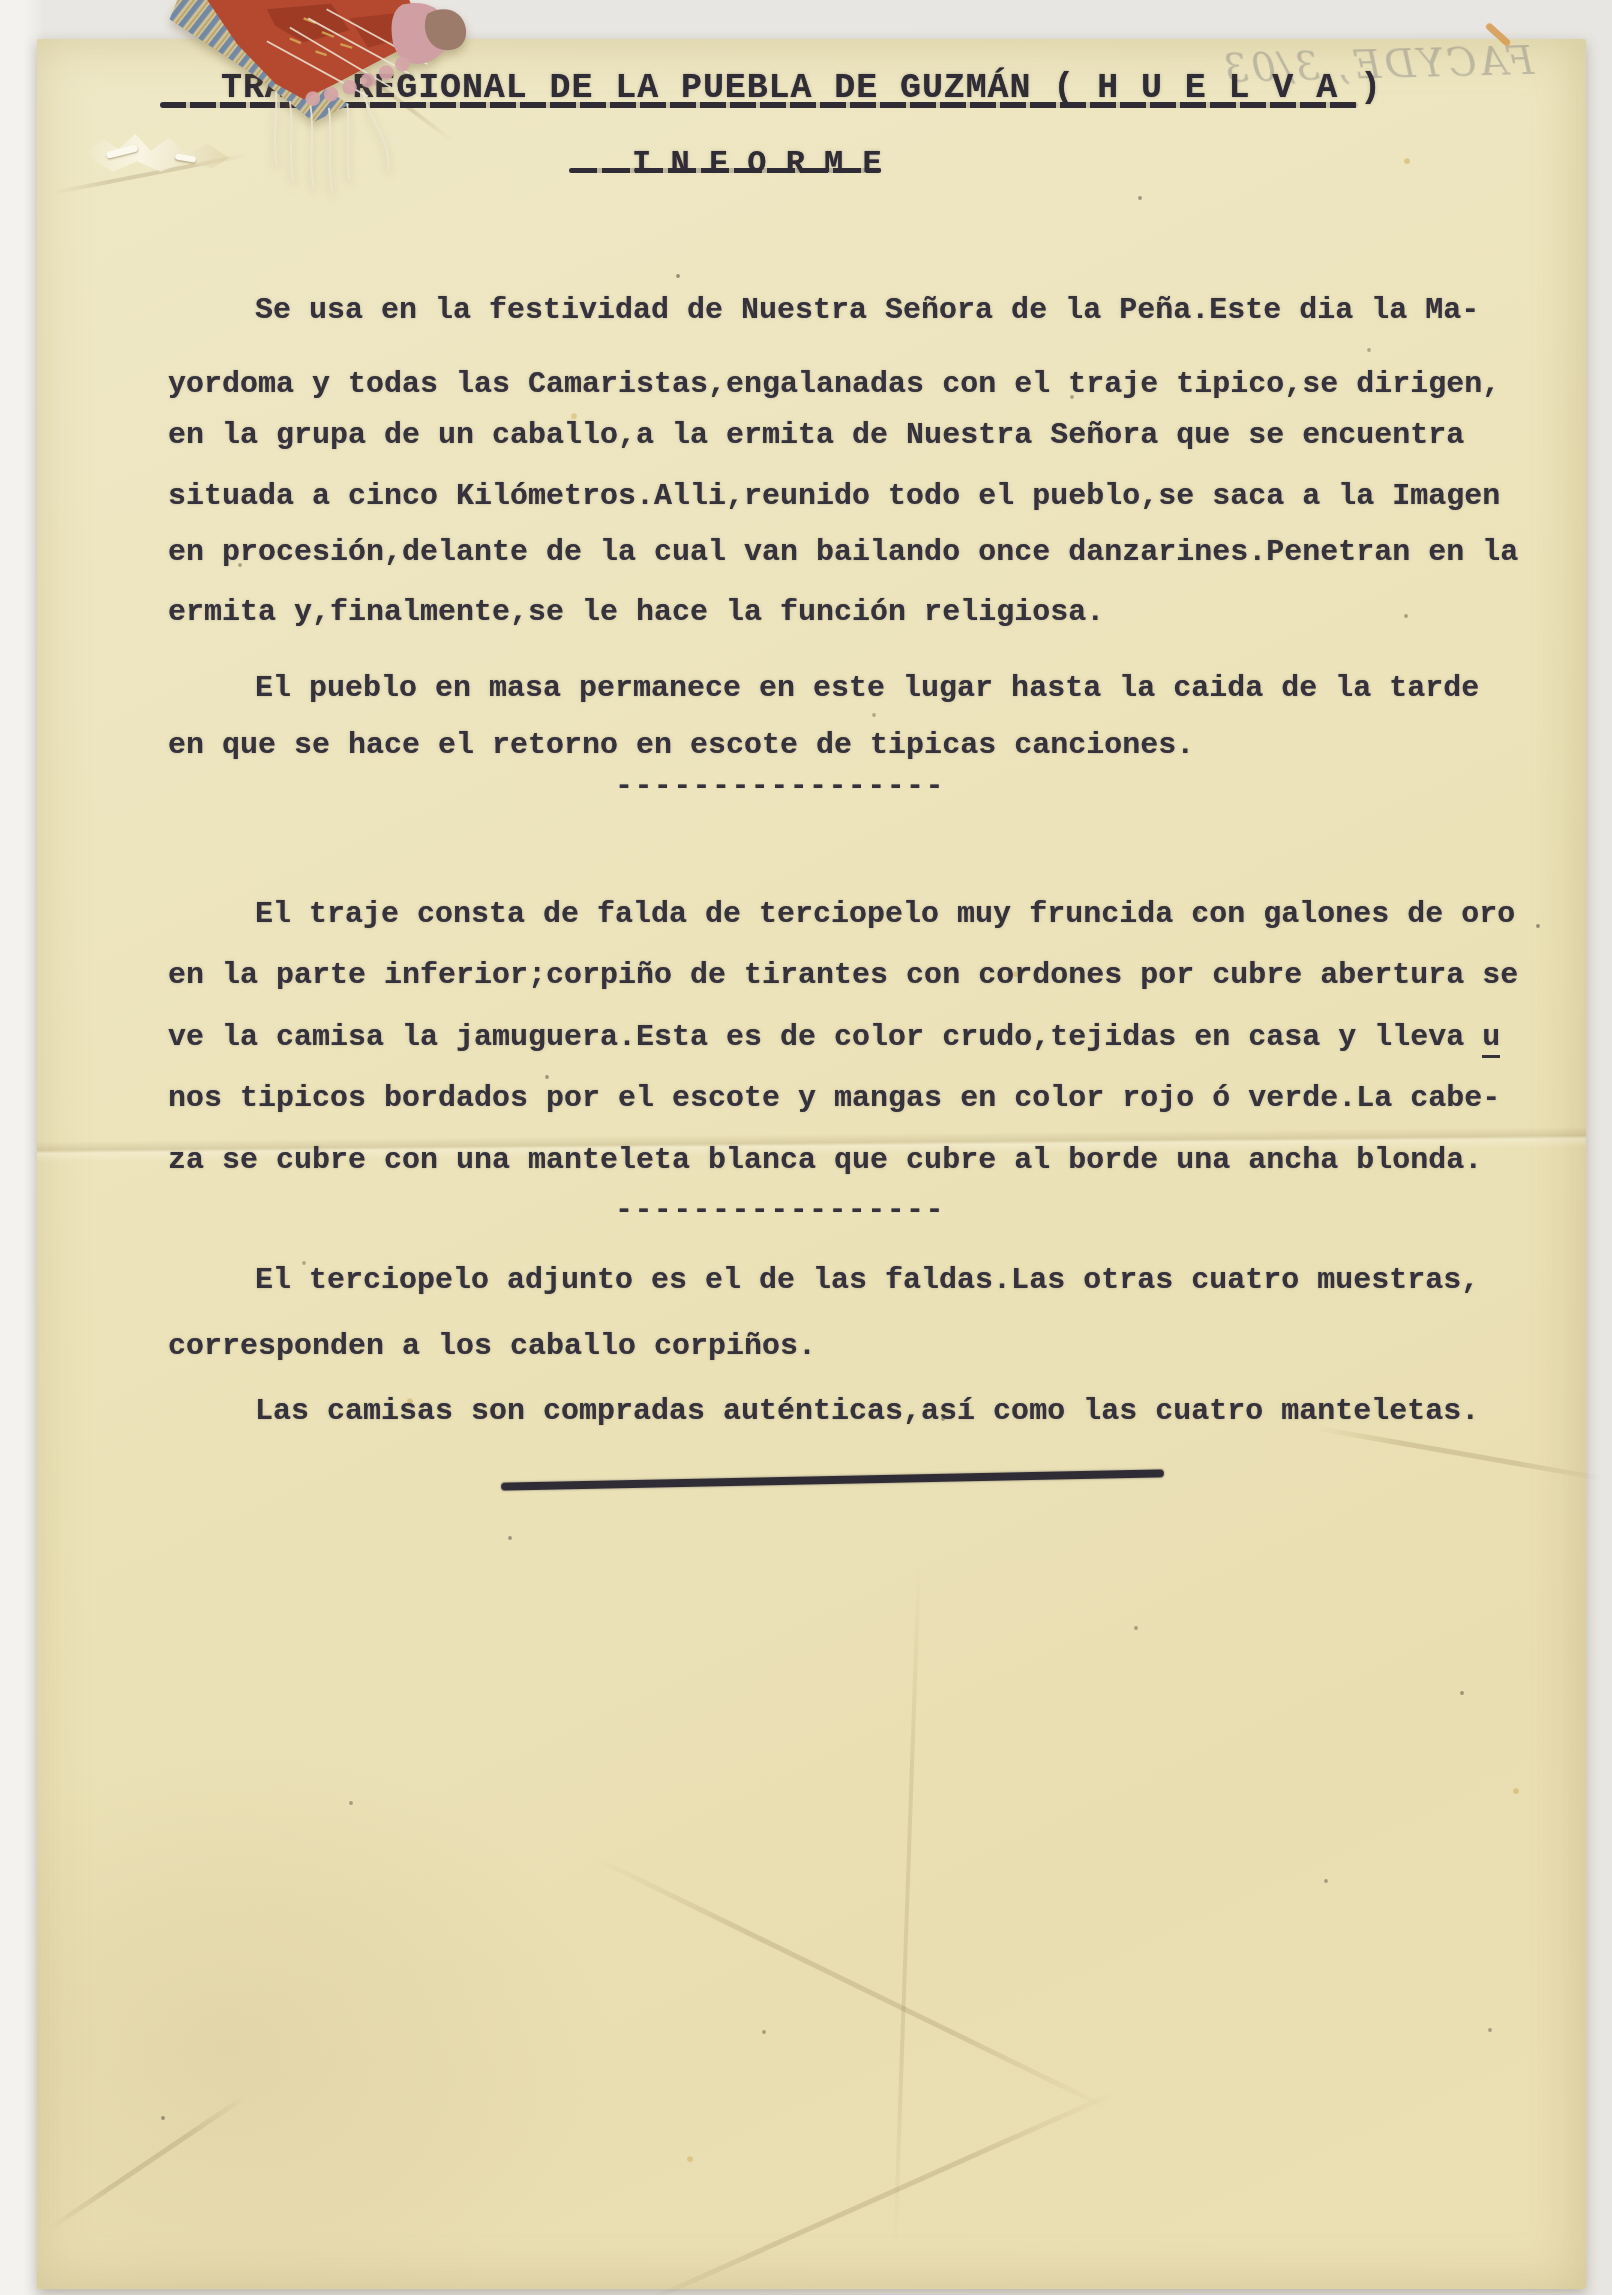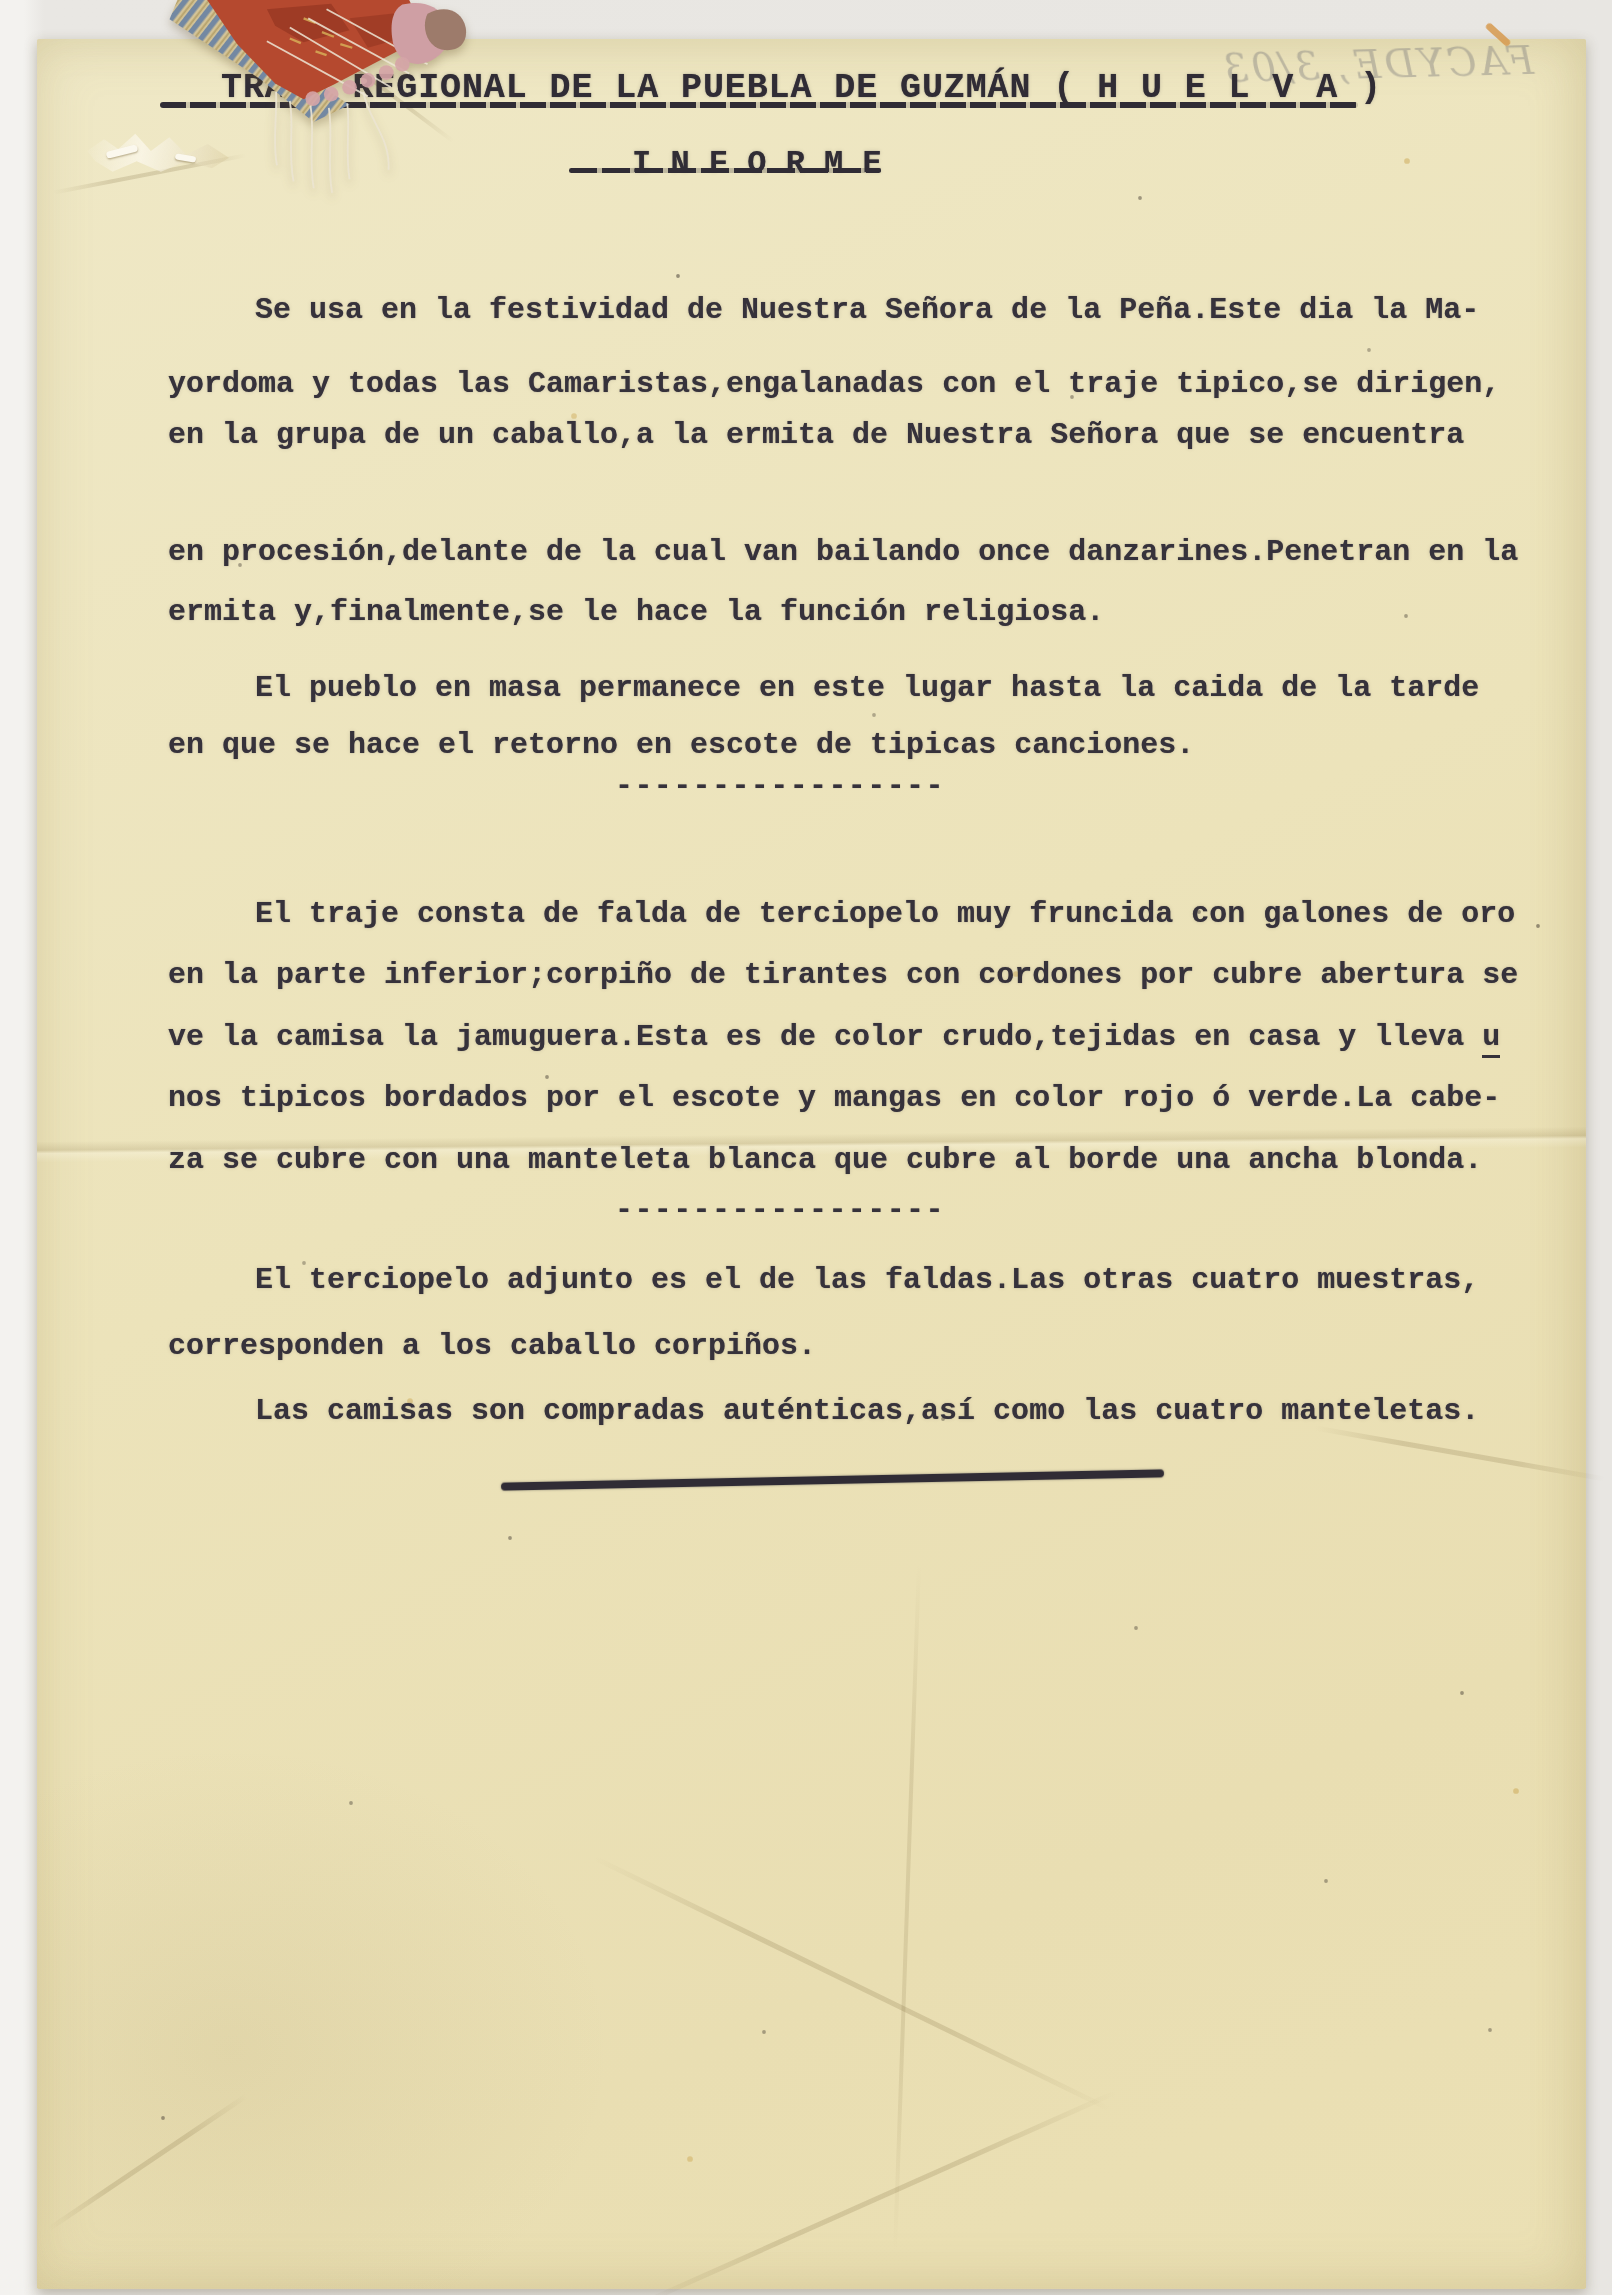--- a/index.html
+++ b/index.html
@@ -154,20 +154,21 @@
     <div class="pencil">FACYDE, 3/03</div>
 
     <h1 class="doc-title">TRAJE REGIONAL DE LA PUEBLA DE GUZMÁN ( H U E L V A )</h1>
     <div class="title-rule"></div>
     <h2 class="doc-heading">I N F O R M E</h2>
     <div class="heading-rule"></div>
 
     <div class="tl indent" style="top:256px">Se usa en la festividad de Nuestra Señora de la Peña.Este dia la Ma-</div>
     <div class="tl" style="top:330px">yordoma y todas las Camaristas,engalanadas con el traje tipico,se dirigen,</div>
     <div class="tl" style="top:381px">en la grupa de un caballo,a la ermita de Nuestra Señora que se encuentra</div>
+    <div class="tl" style="top:442px">situada a cinco Kilómetros.Alli,reunido todo el pueblo,se saca a la Imagen</div>
     <div class="tl" style="top:498px">en procesión,delante de la cual van bailando once danzarines.Penetran en la</div>
     <div class="tl" style="top:558px">ermita y,finalmente,se le hace la función religiosa.</div>
 
     <div class="tl indent" style="top:634px">El pueblo en masa permanece en este lugar hasta la caida de la tarde</div>
     <div class="tl" style="top:691px">en que se hace el retorno en escote de tipicas canciones.</div>
 
     <div class="sep" style="top:732px">-----------------</div>
 
     <div class="tl indent" style="top:860px">El traje consta de falda de terciopelo muy fruncida con galones de oro</div>
     <div class="tl" style="top:921px">en la parte inferior;corpiño de tirantes con cordones por cubre abertura se</div>

